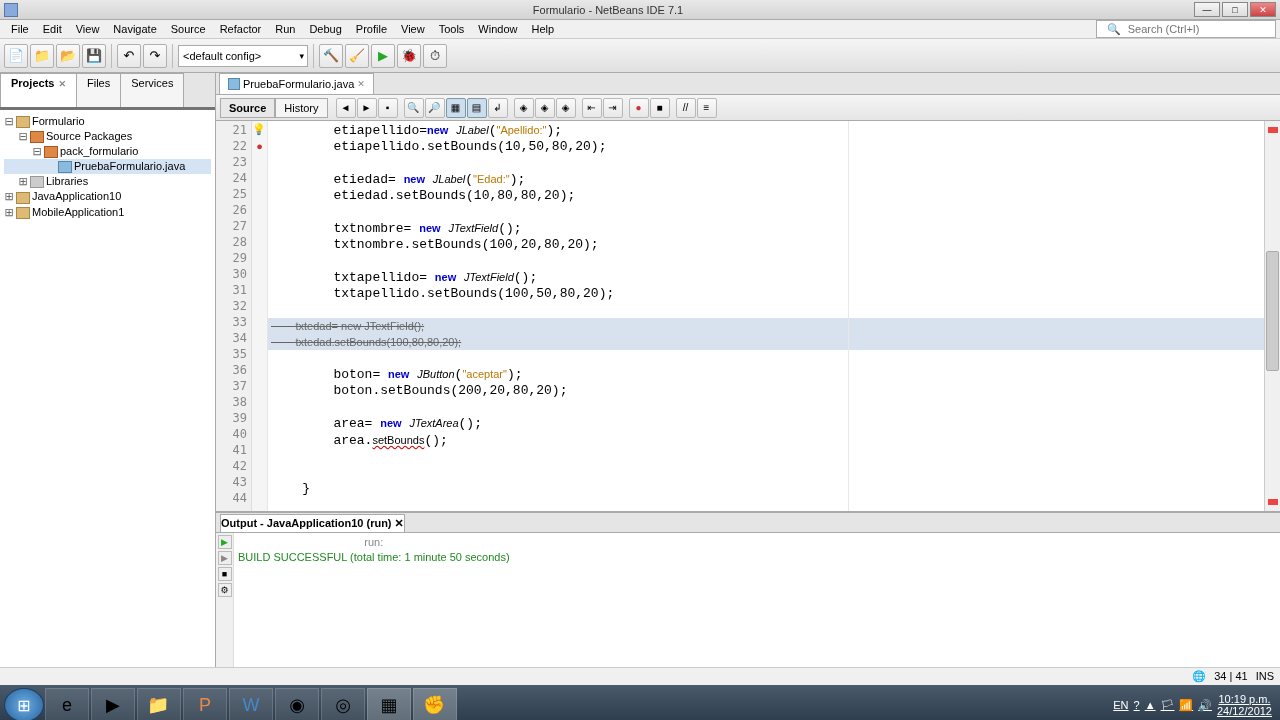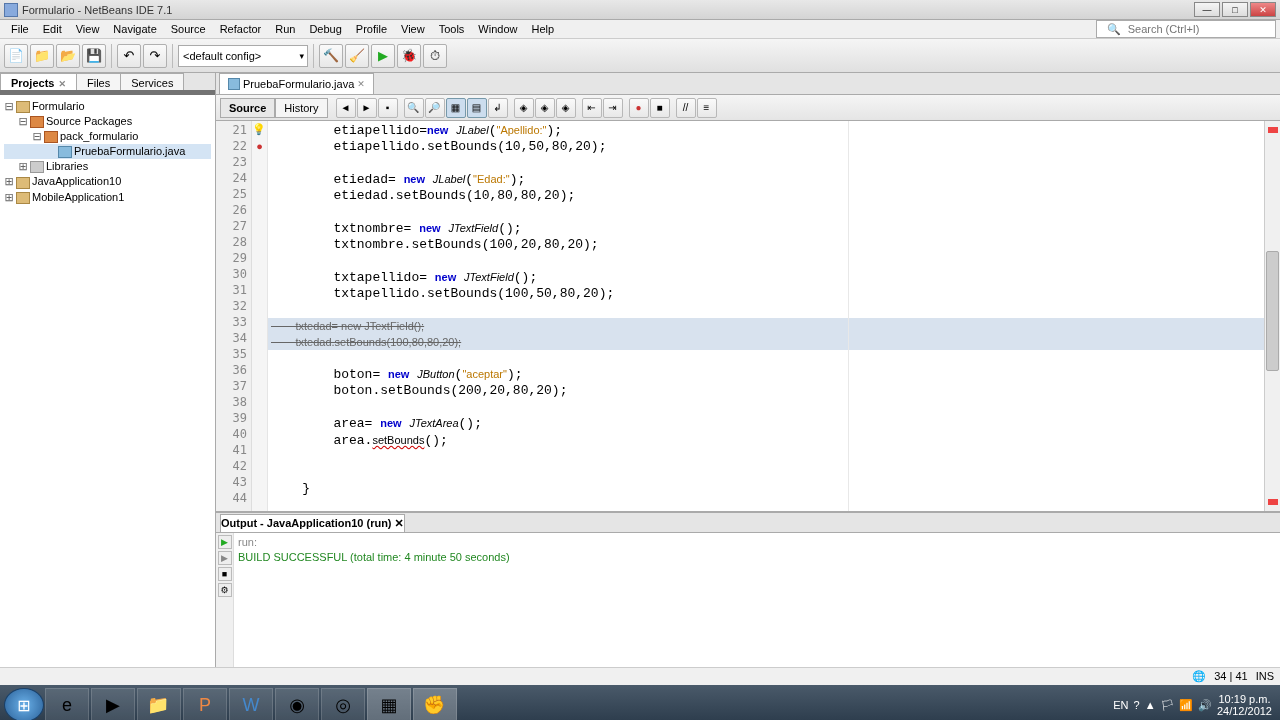--- a/index.html
+++ b/index.html
@@ -1,34 +1,34 @@
 <!DOCTYPE html>
 <html><head>
 <meta charset="utf-8">
 <style>
 * { margin: 0; padding: 0; box-sizing: border-box; font-family: Tahoma, sans-serif; font-size: 11px; }
 body { background: #ececec; overflow: hidden; width: 1280px; height: 720px; }
 .titlebar { height: 20px; background: linear-gradient(#e8e8e8,#d4d4d4); display: flex; align-items: center; padding: 0 4px; border-bottom: 1px solid #aaa; }
 .titlebar .icon { width: 14px; height: 14px; background: #88aadd; margin-right: 4px; border: 1px solid #5577aa; }
-.titlebar .title { flex: 1; font-size: 11px; color: #333; }
+.titlebar .title { flex: 1; font-size: 11px; color: #333; text-align: center; }
 .winbtns { display: flex; gap: 2px; }
 .winbtn { width: 26px; height: 15px; border: 1px solid #888; background: linear-gradient(#f5f5f5,#ddd); display:flex;align-items:center;justify-content:center;font-size:9px; }
 .winbtn.close { background: linear-gradient(#e88,#c44); color:#fff; }
 .menubar { height: 19px; background: #f0f0f0; display: flex; align-items: center; padding: 0 4px; border-bottom: 1px solid #ccc; }
 .menubar span { padding: 0 7px; cursor: default; }
 .menubar .search { margin-left: auto; background:#fff; border:1px solid #aaa; height:18px; width:180px; display:flex; align-items:center; padding:0 3px; }
 .menubar .search input { border:none; outline:none; flex:1; font-size:11px; }
 .toolbar { height: 34px; background: linear-gradient(#f5f5f5,#e0e0e0); display:flex; align-items:center; padding:0 4px; border-bottom:1px solid #aaa; gap:2px; }
 .tbtn { width:24px; height:24px; border:1px solid #b0b0b0; background:linear-gradient(#fafafa,#e8e8e8); border-radius:2px; display:flex;align-items:center;justify-content:center; font-size:13px; }
 .tsep { width:1px; height:24px; background:#bbb; margin:0 3px; }
 .tcombo { height:22px; border:1px solid #aaa; background:#fff; padding:0 14px 0 4px; position:relative; font-size:11px; display:flex;align-items:center; width:130px; }
 .tcombo::after { content:"▾"; position:absolute; right:3px; font-size:9px; }
 .main { display:flex; height: 594px; }
 .left { width: 216px; background:#fff; border-right:1px solid #aaa; display:flex; flex-direction:column; }
-.left-tabs { height:22px; background:#e5e5e5; display:flex; border-bottom:5px solid #737373; }
+.left-tabs { height:37px; background:#e5e5e5; display:flex; border-bottom:3px solid #737373; }
 .left-tab { padding:3px 10px; border:1px solid #aaa; border-bottom:none; background:#f5f5f5; margin-right:-1px; position:relative; }
 .left-tab.active { background:#fff; font-weight:bold; }
 .left-tab .x { font-size:9px; margin-left:4px; color:#888; }
 .tree { padding:4px; font-size:11px; flex:1; overflow:auto; }
 .tree .node { padding:1px 0; white-space:nowrap; }
 .tree .handle { display:inline-block; width:10px; text-align:center; color:#666; }
 .tree .ticon { display:inline-block; width:14px; height:12px; margin:0 2px; vertical-align:middle; }
 .ticon.proj{background:#ddbb77;border:1px solid #aa8844;}
 .ticon.pkg{background:#dd8844;border:1px solid #aa5522;}
 .ticon.java{background:#88bbdd;border:1px solid #5588aa;}
@@ -58,29 +58,29 @@
 .editor .vscroll{position:absolute;right:0;top:0;bottom:0;width:16px;background:#f0f0f0;border-left:1px solid #ccc;}
 .editor .thumb{position:absolute;right:1px;top:130px;width:13px;height:120px;background:#ccc;border:1px solid #aaa;border-radius:2px;}
 .editor .errmark{position:absolute;right:2px;width:10px;height:6px;}
 .output { height:156px; border-top:2px solid #aaa; display:flex; flex-direction:column; }
 .out-tabs{height:20px;background:#e5e5e5;display:flex;align-items:center;border-bottom:1px solid #aaa;padding:0 4px;}
 .out-tab{padding:2px 0;border:1px solid #aaa;border-bottom:none;background:#fff;font-weight:bold;font-size:11px;display:flex;align-items:center;gap:3px;}
 .out-body{flex:1;display:flex;background:#fff;}
 .out-gutter{width:18px;background:#f0f0f0;border-right:1px solid #ddd;display:flex;flex-direction:column;align-items:center;padding-top:2px;gap:2px;}
 .out-gbtn{width:14px;height:14px;border:1px solid #bbb;background:#eee;font-size:9px;display:flex;align-items:center;justify-content:center;}
 .out-text{padding:2px 4px;font-family:monospace;font-size:11px;line-height:15px;}
-.out-text .run{color:#888;}
+.out-text .run{color:#888;text-align:center;}
 .out-text .ok{color:#228822;}
 .statusbar{height:18px;background:#f0f0f0;border-top:1px solid #ccc;display:flex;align-items:center;padding:0 6px;font-size:10px;}
 .statusbar .sright{margin-left:auto;display:flex;gap:8px;}
 .taskbar{height:40px;background:linear-gradient(#4a5a6a,#2a3a4a);display:flex;align-items:center;padding:0 4px;}
 .start{width:40px;height:34px;background:radial-gradient(circle,#6ab0e8,#2a6098);border-radius:50%;border:1px solid #1a4068;display:flex;align-items:center;justify-content:center;color:#fff;font-size:16px;}
 .tbtn2{width:44px;height:34px;margin:0 1px;background:rgba(255,255,255,0.1);border:1px solid rgba(255,255,255,0.15);display:flex;align-items:center;justify-content:center;font-size:18px;}
 .tbtn2.active{background:rgba(255,255,255,0.25);}
-.tray{margin-left:auto;display:flex;align-items:center;color:#fff;font-size:10px;gap:5px;padding-right:4px;}
+.tray{margin-left:auto;display:flex;align-items:center;color:#fff;font-size:10px;gap:5px;padding-right:4px;text-decoration:underline;}
 .tray .clock{text-align:center;line-height:12px;}
 </style>
 </head>
 <body>
 
 <div class="titlebar">
   <div class="icon"></div>
   <div class="title">Formulario - NetBeans IDE 7.1</div>
   <div class="winbtns">
     <div class="winbtn">—</div>
@@ -273,21 +273,21 @@
       </div>
       <div class="out-body">
         <div class="out-gutter">
           <div class="out-gbtn" style="color:#2a2;">▶</div>
           <div class="out-gbtn" style="color:#888;">▶</div>
           <div class="out-gbtn">■</div>
           <div class="out-gbtn">⚙</div>
         </div>
         <div class="out-text">
           <div class="run">run:</div>
-          <div class="ok">BUILD SUCCESSFUL (total time: 4 minute 50 seconds)</div>
+          <div class="ok">BUILD SUCCESSFUL (total time: 1 minute 50 seconds)</div>
         </div>
       </div>
     </div>
   </div>
 </div>
 
 <div class="statusbar">
   <div class="sright">
     <span>🌐</span>
     <span>34 | 41</span>

